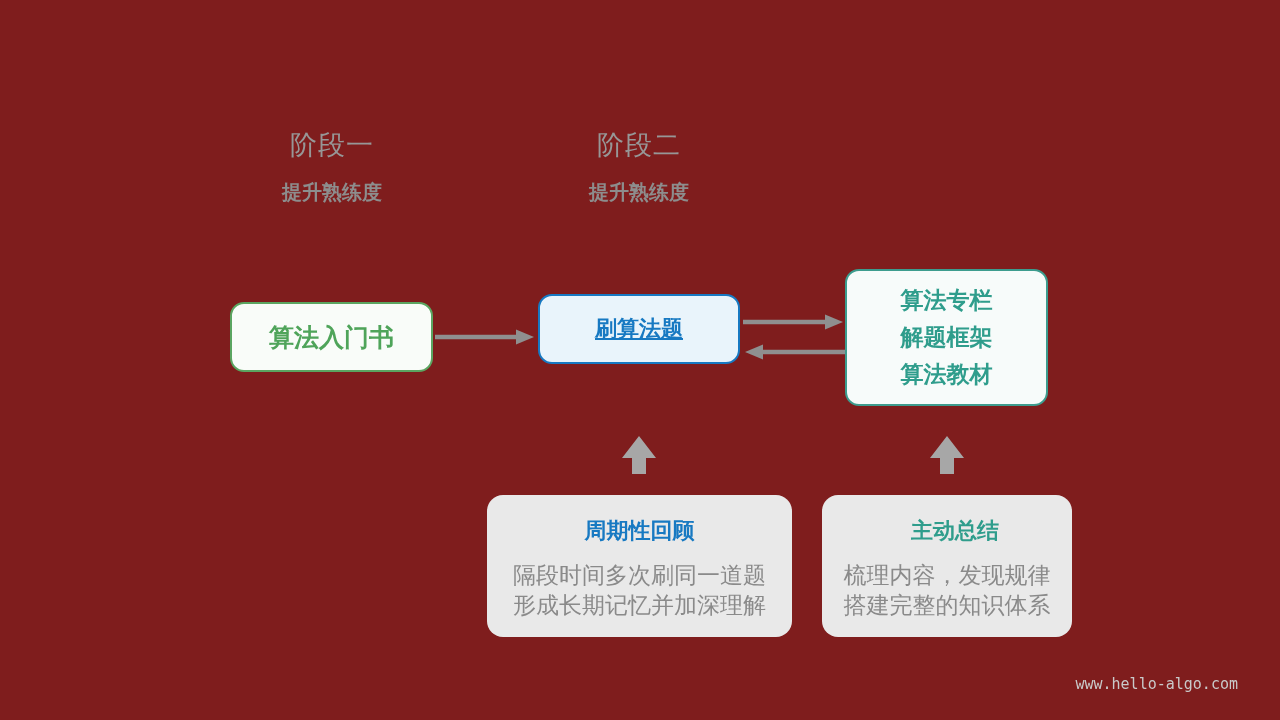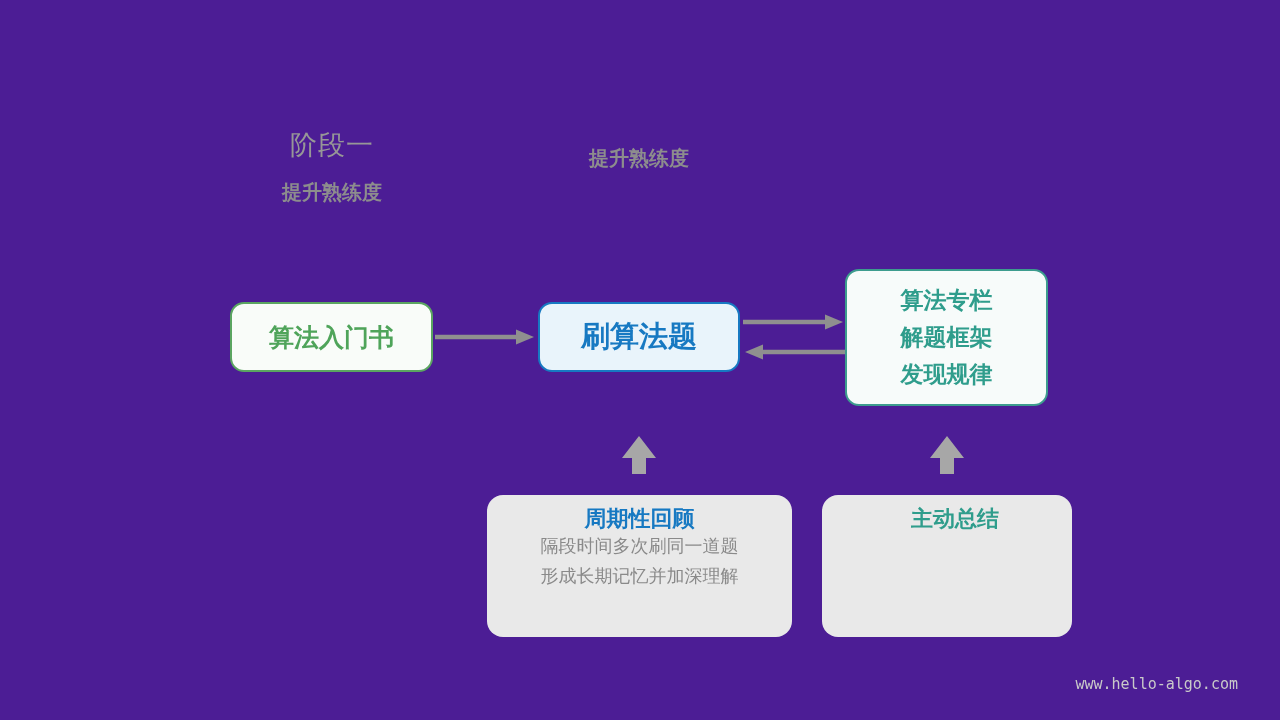--- a/index.html
+++ b/index.html
@@ -1,20 +1,20 @@
 <!DOCTYPE html>
 <html style="--green: #4fa45a; --green-border: #5ba561; --green-bg: #f9fcf9; --blue: #1779c2; --blue-border: #1779c2; --blue-bg: #e9f4fb; --teal: #2f9d8c; --teal-border: #3d9c8e; --teal-bg: #f7fbfa; --heading-gray: #979797; --subtitle-gray: #8d8d8d; --body-gray: #8a8a8a; --note-bg: #e9e9e9; --arrow-gray: #8f8f8f; --block-arrow-gray: #a7a7a7; --watermark-gray: #c9c9c9;"><head>
 <meta charset="utf-8">
 <style>
   html, body { margin: 0; padding: 0; background: #ffffff; }
   .canvas {
     position: relative;
     width: 1280px;
     height: 720px;
-    background: #4c1d95;
+    background: #7f1d1d;
     overflow: hidden;
     font-family: "Liberation Sans", sans-serif;
   }
 
   
   .phase { position: absolute; top: 128px; width: 320px; text-align: center; }
   .phase-label {
     font-size: 27px;
     font-weight: 400;
     letter-spacing: 1px;
@@ -44,25 +44,26 @@
     text-align: center;
   }
   .node-green {
     left: 230px; top: 302px; width: 203px; height: 70px;
     border: 2px solid var(--green-border, #5ba561);
     background: var(--green-bg, #f9fcf9);
     color: var(--green, #4fa45a);
     font-size: 25px;
   }
   .node-blue {
-    left: 538px; top: 302px; width: 202px; height: 70px;
+    left: 538px; top: 294px; width: 202px; height: 70px;
     border: 2.5px solid var(--blue-border, #1779c2);
     background: var(--blue-bg, #e9f4fb);
     color: var(--blue, #1779c2);
-    font-size: 29px;
+    font-size: 22px;
+    text-decoration: underline;
   }
   .node-teal {
     left: 845px; top: 269px; width: 203px; height: 137px;
     border: 2px solid var(--teal-border, #3d9c8e);
     background: var(--teal-bg, #f7fbfa);
     color: var(--teal, #2f9d8c);
     font-size: 23px;
     flex-direction: column;
     line-height: 37px;
   }
@@ -73,29 +74,30 @@
     top: 495px;
     height: 142px;
     border-radius: 16px;
     background: var(--note-bg, #e9e9e9);
     text-align: center;
     box-sizing: border-box;
   }
   .note-review  { left: 487px; width: 305px; }
   .note-summary { left: 822px; width: 250px; }
   .note-title {
-    padding-top: 12px;
+    padding-top: 24px;
     font-size: 22px;
     font-weight: 700;
     line-height: 24px;
   }
   .note-review .note-title  { color: var(--blue, #1779c2); }
   .note-summary .note-title { color: var(--teal, #2f9d8c); margin-left: 16px; }
   .note-body {
-    font-size: 18px;
+    margin-top: 17px;
+    font-size: 23px;
     line-height: 30px;
     color: var(--body-gray, #8a8a8a);
   }
 
   
   .arrows {
     position: absolute;
     left: 0; top: 0;
     width: 1280px; height: 720px;
     pointer-events: none;
@@ -114,33 +116,34 @@
 </head>
 <body>
 
 <div class="canvas">
 
   <div class="phase phase-1">
     <div class="phase-label">阶段一</div>
     <div class="phase-subtitle">提升熟练度</div>
   </div>
   <div class="phase phase-2">
+    <div class="phase-label">阶段二</div>
     <div class="phase-subtitle">提升熟练度</div>
   </div>
 
   <div class="node node-green">
     <span>算法入门书</span>
   </div>
   <div class="node node-blue">
     <span>刷算法题</span>
   </div>
   <div class="node node-teal">
     <span>算法专栏</span>
     <span>解题框架</span>
-    <span>发现规律</span>
+    <span>算法教材</span>
   </div>
 
   <svg class="arrows" viewBox="0 0 1280 720" xmlns="http://www.w3.org/2000/svg">
 
     <g style="fill:var(--arrow-gray,#8f8f8f);stroke:var(--arrow-gray,#8f8f8f);">
       <line x1="435" y1="337" x2="518" y2="337" stroke-width="4.5"></line>
       <polygon points="516,329.5 534,337 516,344.5" stroke="none"></polygon>
     </g>
 
     <g style="fill:var(--arrow-gray,#8f8f8f);stroke:var(--arrow-gray,#8f8f8f);">
@@ -160,17 +163,21 @@
 
   <div class="note note-review">
     <div class="note-title">周期性回顾</div>
     <div class="note-body">
       <div>隔段时间多次刷同一道题</div>
       <div>形成长期记忆并加深理解</div>
     </div>
   </div>
   <div class="note note-summary">
     <div class="note-title">主动总结</div>
+    <div class="note-body">
+      <div>梳理内容，发现规律</div>
+      <div>搭建完整的知识体系</div>
+    </div>
   </div>
 
   <div class="watermark">www.hello-algo.com</div>
 
 </div>
 
 </body></html>

